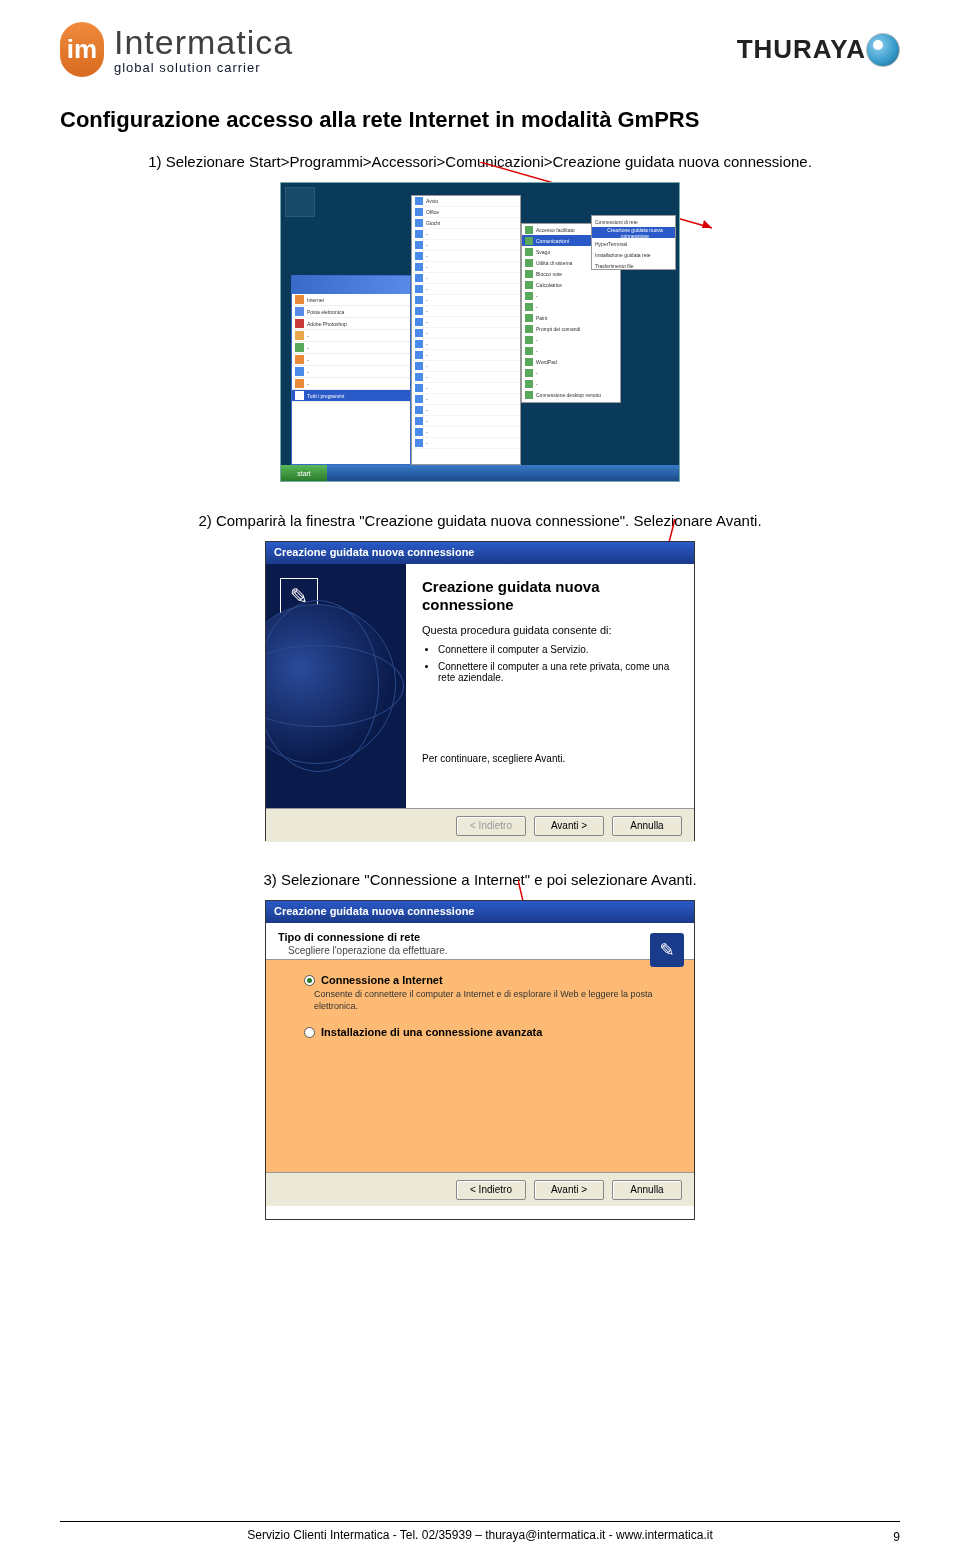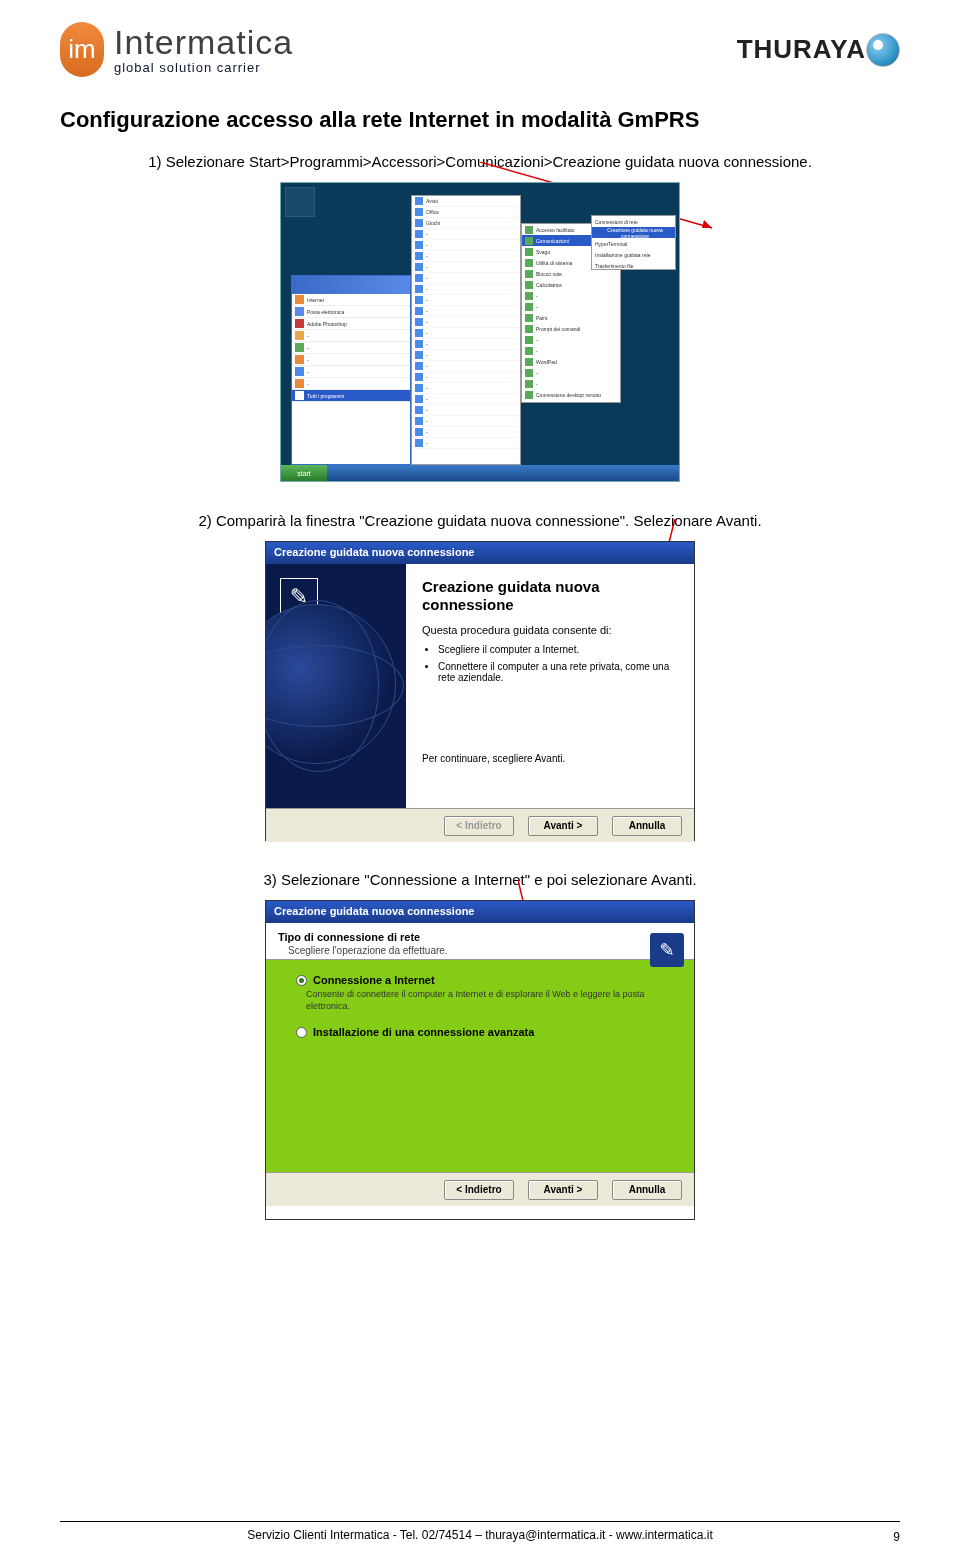--- a/index.html
+++ b/index.html
@@ -17,21 +17,21 @@
     justify-content: space-between;
     align-items: center;
     margin-bottom: 30px;
   }
   .logo-left { display: flex; align-items: center; gap: 10px; }
   .im-logo {
     width: 44px; height: 55px;
     background: linear-gradient(180deg,#f08a3c 0%,#d86b1f 100%);
     border-radius: 22px;
     display:flex;align-items:center;justify-content:center;
-    color:#fff;font-weight:normal;font-size:26px;
+    color:#fff;font-weight:bold;font-size:26px;
   }
   .im-text { line-height: 1.1; }
   .im-name { font-size: 34px; color: #404040; letter-spacing: 1px; }
   .im-tag { font-size: 13px; color: #0f172a; letter-spacing: 1px; }
   .logo-right { display:flex; align-items:center; gap:0; }
   .thuraya-text { font-size:26px; font-weight:bold; letter-spacing:1px; color:#222; font-family:"Arial Black",Arial,sans-serif;}
   .thuraya-icon {
     width:34px;height:34px;border-radius:50%;
     background: radial-gradient(circle at 35% 35%, #8ecff0 0%, #3498c8 60%, #1a5a80 100%);
     border:1px solid #bbb;
@@ -94,35 +94,35 @@
   .ss2 .leftpane .globe::before,.ss2 .leftpane .globe::after{content:"";position:absolute;border:1px solid #2a4a8a;border-radius:50%;}
   .ss2 .leftpane .globe::before{left:20px;top:-5px;width:120px;height:170px;}
   .ss2 .leftpane .globe::after{left:-5px;top:40px;width:170px;height:80px;}
   .ss2 .leftpane .wizicon{position:absolute;top:14px;left:14px;width:38px;height:38px;border:1px solid #fff;display:flex;align-items:center;justify-content:center;color:#fff;font-size:22px;}
   .ss2 .rightpane{flex:1;padding:14px 16px;color:#000;}
   .ss2 .wtitle{font-size:15px;font-weight:bold;margin-bottom:10px;line-height:1.2;}
   .ss2 .wsub{font-size:11px;margin-bottom:8px;}
   .ss2 ul{margin-left:16px;font-size:10px;margin-bottom:70px;}
   .ss2 ul li{margin-bottom:6px;}
   .ss2 .cont{font-size:10px;}
-  .btnrow{height:34px;background:#ece9d8;border-top:1px solid #999;display:flex;justify-content:flex-end;align-items:center;gap:14px;padding-right:12px;font-weight:bold;}
+  .btnrow{height:34px;background:#ece9d8;border-top:1px solid #999;display:flex;justify-content:flex-end;align-items:center;gap:8px;padding-right:12px;}
   .winbtn{width:70px;height:20px;font-size:10px;background:#ece9d8;border:1px solid #888;border-radius:2px;display:flex;align-items:center;justify-content:center;box-shadow:inset 1px 1px 0 #fff;}
   .winbtn.disabled{color:#999;}
   
   .ss3 {
     width: 430px; height: 320px; margin:0 auto;
     border:1px solid #333; background:#fff;
     position:relative; font-size:11px; text-align:left;
   }
   .ss3 .titlebar{height:22px;background:linear-gradient(180deg,#2a5ac8,#1a3a8a);color:#fff;font-size:11px;font-weight:bold;padding:4px 8px;}
   .ss3 .head{height:37px;background:#fff;border-bottom:1px solid #999;padding:8px 12px;position:relative;}
   .ss3 .head .ht{font-size:11px;font-weight:bold;}
   .ss3 .head .hs{font-size:10px;margin-left:10px;margin-top:2px;color:#444;}
   .ss3 .head .hicon{position:absolute;right:10px;top:10px;width:34px;height:34px;background:#1a3a8a;border-radius:3px;display:flex;align-items:center;justify-content:center;color:#fff;font-size:18px;}
-  .ss3 .body3{background:#84cc16;padding:14px 30px 10px 30px;height:212px;}
+  .ss3 .body3{background:#fdba74;padding:14px 30px 10px 38px;height:212px;}
   .ss3 .opt{margin-bottom:14px;}
   .ss3 .opt .r{display:flex;align-items:center;gap:6px;}
   .ss3 .radio{width:11px;height:11px;border:1px solid #555;border-radius:50%;background:#fff;position:relative;}
   .ss3 .radio.checked::after{content:"";position:absolute;left:2px;top:2px;width:5px;height:5px;background:#2a7a2a;border-radius:50%;}
   .ss3 .optlabel{font-size:11px;font-weight:bold;}
   .ss3 .optdesc{font-size:9px;color:#333;margin-left:10px;margin-top:3px;line-height:1.3;}
   
   .page-footer {
     position:absolute; bottom:26px; left:60px; right:60px;
     border-top:1px solid #000; padding-top:6px;
@@ -392,21 +392,21 @@
     <div class="titlebar">Creazione guidata nuova connessione</div>
     <div class="body">
       <div class="leftpane">
         <div class="wizicon">✎</div>
         <div class="globe"></div>
       </div>
       <div class="rightpane">
         <div class="wtitle">Creazione guidata nuova connessione</div>
         <div class="wsub">Questa procedura guidata consente di:</div>
         <ul>
-          <li>Scegliere il computer a Internet.</li>
+          <li>Connettere il computer a Servizio.</li>
           <li>Connettere il computer a una rete privata, come una rete aziendale.</li>
         </ul>
         <div class="cont">Per continuare, scegliere Avanti.</div>
       </div>
     </div>
     <div class="btnrow">
       <div class="winbtn disabled">&lt; Indietro</div>
       <div class="winbtn">Avanti &gt;</div>
       <div class="winbtn">Annulla</div>
     </div>
@@ -444,15 +444,15 @@
     </div>
     <div class="btnrow">
       <div class="winbtn">&lt; Indietro</div>
       <div class="winbtn">Avanti &gt;</div>
       <div class="winbtn">Annulla</div>
     </div>
   </div>
 </div>
 
 <div class="page-footer">
-  <span>Servizio Clienti Intermatica - Tel. 02/74514 – thuraya@intermatica.it - www.intermatica.it</span>
+  <span>Servizio Clienti Intermatica - Tel. 02/35939 – thuraya@intermatica.it - www.intermatica.it</span>
   <span class="page-num">9</span>
 </div>
 
 </body></html>

